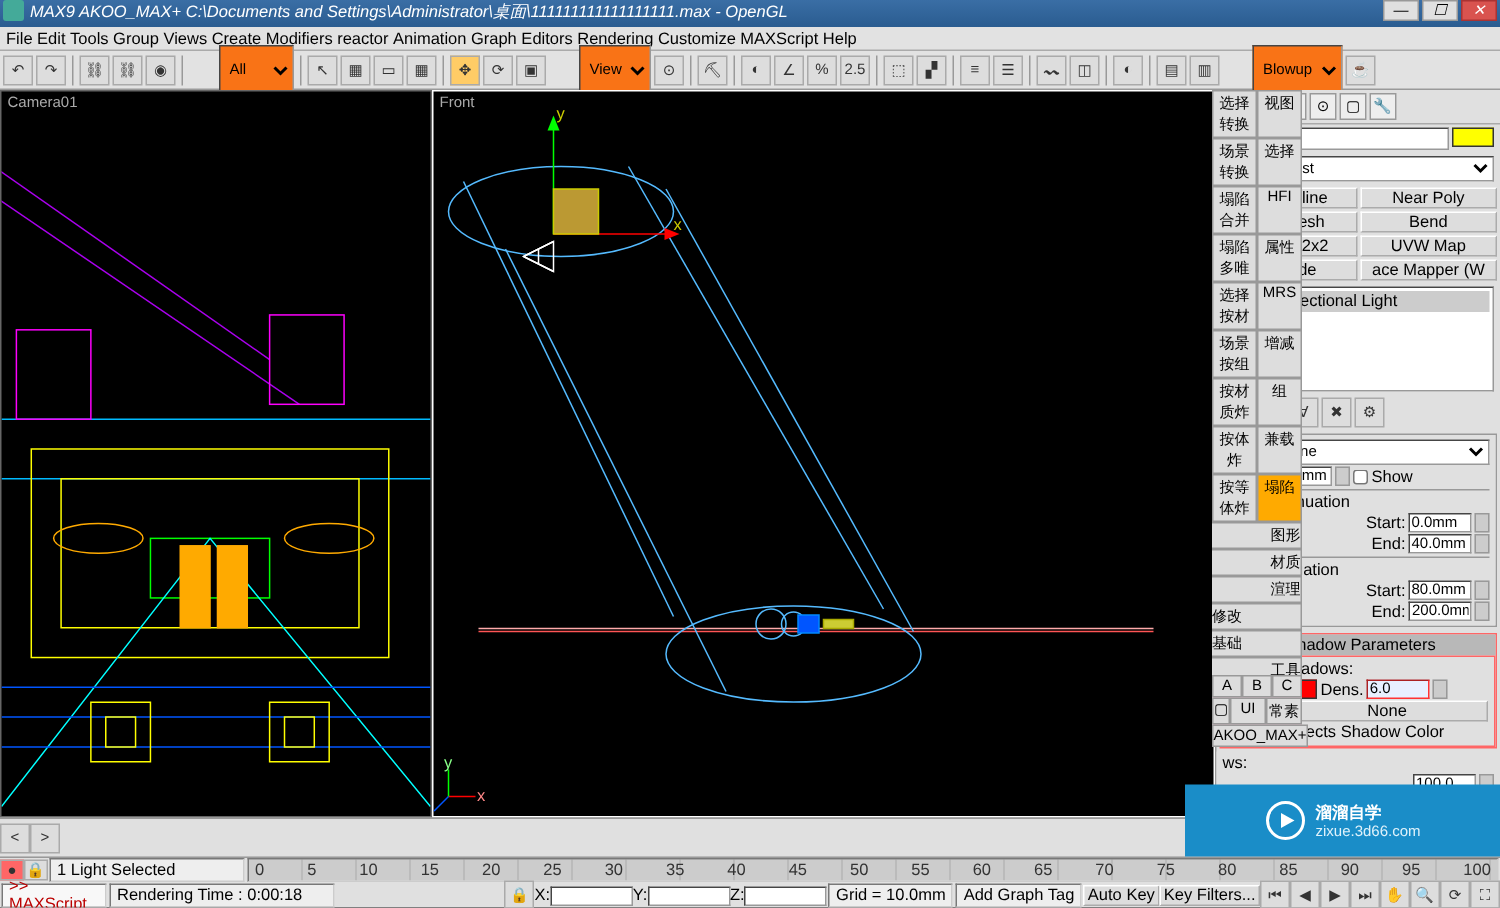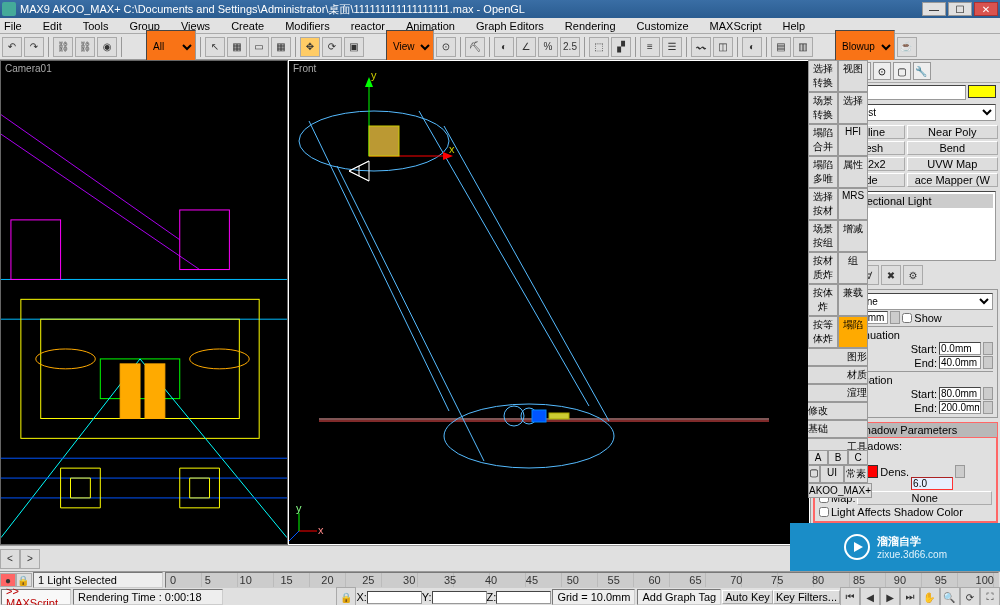--- a/index.html
+++ b/index.html
@@ -1,27 +1,27 @@
 <!DOCTYPE html>
 <html><head>
 <meta charset="utf-8">
 <style>
 * { margin: 0; padding: 0; box-sizing: border-box; font-family: "Microsoft Sans Serif", Tahoma, Arial, sans-serif; font-size: 11px; user-select: none; }
 body { width: 1000px; height: 605px; background: #c0c0c0; overflow: hidden; position: relative; }
 
 
-.titlebar { height: 18px; background: linear-gradient(#3a6ea5, #2a5c90); color: #fff; display: flex; align-items: center; padding: 0 2px; }
+.titlebar { height: 18px; background: linear-gradient(#3a6ea5, #2a5c90); color: #fff; display: flex; align-items: flex-start; padding: 0 2px; font-style: italic; }
 .titlebar .appicon { width: 14px; height: 14px; margin-right: 4px; display: inline-block; }
 .titlebar .title-text { flex: 1; font-size: 11px; white-space: nowrap; overflow: hidden; }
 .win-btns { display: flex; gap: 2px; }
 .win-btn { width: 24px; height: 14px; font-size: 10px; border: 1px solid #999; background: #e0e0e0; color: #000; display: flex; align-items: center; justify-content: center; }
 .win-btn.close { background: #d9534f; color: #fff; border-color: #a33; }
 
 
-.menubar { height: 16px; background: #e2e2e2; display: flex; align-items: center; padding: 0 4px; gap: 21px; border-bottom: 1px solid #aaa; }
+.menubar { height: 16px; background: #e2e2e2; display: flex; align-items: center; padding: 0 4px; gap: 3px; border-bottom: 1px solid #aaa; }
 .menubar span { cursor: default; }
 
 
 .toolbar { height: 26px; background: #e2e2e2; display: flex; align-items: center; padding: 0 2px; gap: 2px; border-bottom: 1px solid #999; }
 .tbtn { width: 20px; height: 20px; border: 1px solid #aaa; background: #ddd; display: flex; align-items: center; justify-content: center; font-size: 10px; color: #333; }
 .tsel { height: 34px; font-size: 10px; background: #f97316; border: 1px inset #999; padding: 0 2px; margin-left: 20px;}
 .tsep { width: 1px; height: 20px; background: #999; margin: 0 2px; }
 
 
 .main { position: absolute; top: 60px; left: 0; right: 0; bottom: 60px; display: flex; background: #000; }
@@ -317,21 +317,21 @@
 
 
     <div class="rollout" style="border-color:#f66">
       <div class="rollout-head"><span style="float:left">-</span><span>Shadow Parameters</span></div>
       <div class="rollout-body" style="border:1px solid #f66">
         <div>Object Shadows:</div>
         <div class="field-row">
           <span>Color:</span>
           <span class="colorswatch" style="background:#f00"></span>
           <span>Dens.</span>
-          <input class="num-input" style="border-color: rgb(255, 51, 51); background: rgb(232, 240, 255); margin-top: 24px;" value="6.0">
+          <input class="num-input" style="border-color: rgb(255, 51, 51); background: rgb(232, 240, 255);" value="6.0">
             <span class="spinner"></span>
         </div>
         <div class="field-row">
           <input type="checkbox" class="chk" style="">
             <span>Map:</span>
           <span class="graybtn" style="flex:1;text-align:center">None</span>
         </div>
         <div class="field-row">
           <input type="checkbox" class="chk" style="">
             <span>Light Affects Shadow Color</span>

